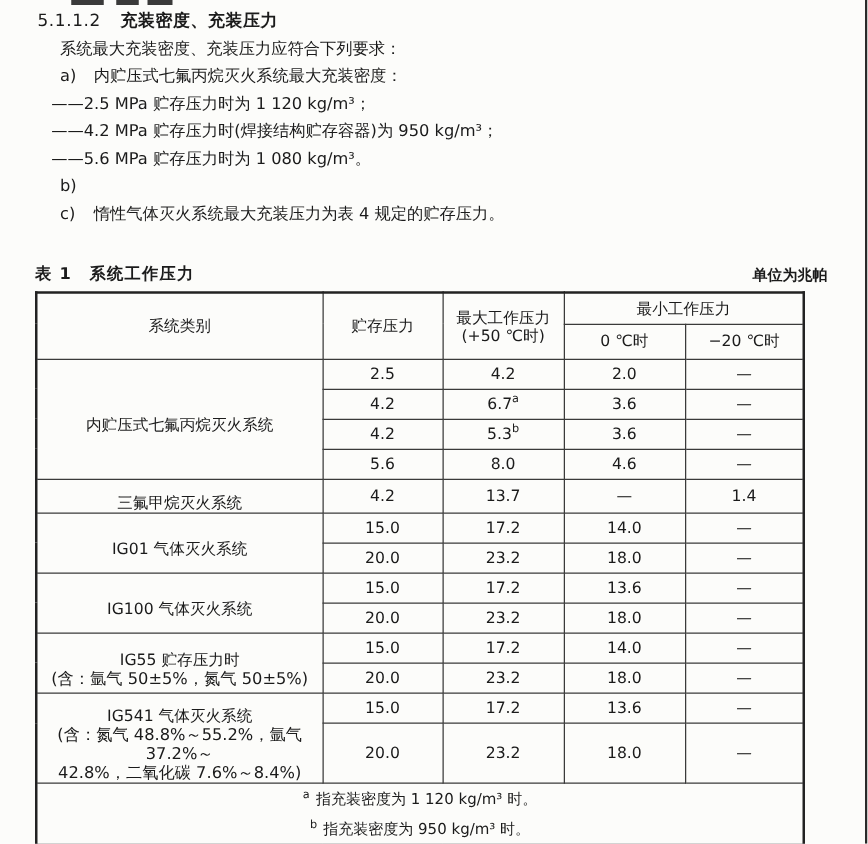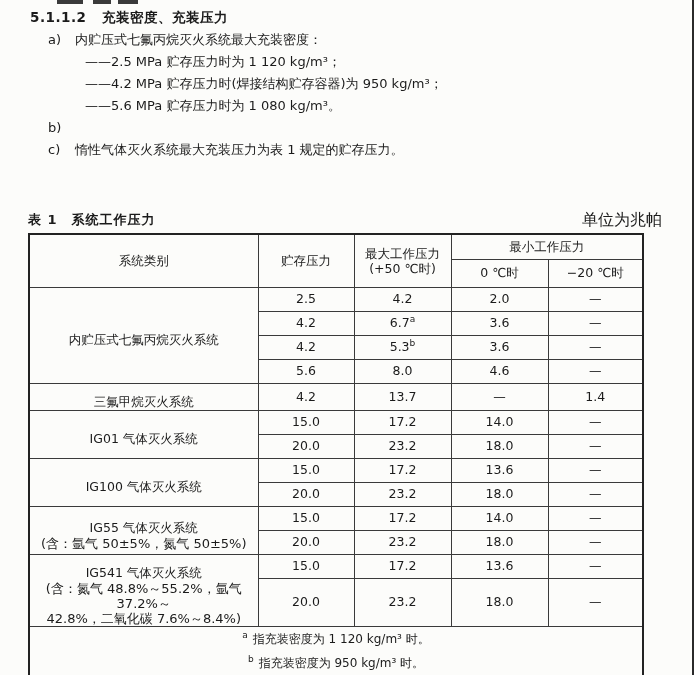--- a/index.html
+++ b/index.html
@@ -21,40 +21,40 @@
     position: absolute; right: 0; top: 0; width: 2px; height: 100%;
     background: #2a2a2a;
   }
   .cut-frag { position: absolute; top: 0; height: 4px; background: #3a3a3a; }
   .cut-frag.f1 { left: 57px;  width: 26px; }
   .cut-frag.f2 { left: 93px;  width: 18px; }
   .cut-frag.f3 { left: 118px; width: 20px; }
 
   
   .doc { position: absolute; top: 7px; left: 0; width: 694px; }
-  .h-num { font-weight: bold; font-size: 13.5px; }
+  .h-num { font-weight: normal; font-size: 13.5px; }
   .heading {
     margin-left: 30px; font-weight: bold; font-size: 13.5px;
     letter-spacing: 0.5px; height: 22px; line-height: 20px;
   }
   .line { font-size: 13px; height: 22px; line-height: 22px; white-space: nowrap; }
   .intro { margin-left: 48px; }
   .li { margin-left: 48px; display: flex; }
   .li .marker { width: 27px; flex: 0 0 27px; }
-  .dash-item { margin-left: 85px; }
+  .dash-item { margin-left: 41px; }
 
   
   .caption-row { position: absolute; top: 209px; left: 28px; width: 614px; height: 22px; }
   .tbl-caption {
     text-align: left; font-weight: bold; font-size: 13px; line-height: 22px;
     letter-spacing: 1px;
   }
   .unit-note {
     position: absolute; top: 211px; right: 32px;
-    font-size: 16px; font-weight: normal; line-height: 18px;
+    font-size: 12px; font-weight: bold; line-height: 18px;
   }
 
   
   table.pressure {
     position: absolute; top: 233px; left: 28px;
     width: 614px; border-collapse: collapse; table-layout: fixed;
     font-size: 12.5px; color: #1b1b1b;
     border: 2px solid #222;
   }
   table.pressure col.c1 { width: 229px; }
@@ -91,37 +91,38 @@
   <div class="cut-frag f2"></div>
   <div class="cut-frag f3"></div>
   <div class="edge-right"></div>
 
   <div class="doc">
     <div class="heading">
       <span class="h-num">5.1.1.2</span>
       &nbsp;&nbsp;<span>充装密度、充装压力</span>
     </div>
 
+    <div class="line intro">系统最大充装密度、充装压力应符合下列要求：</div>
 
     <div class="line li">
       <span class="marker">a)</span>
       <span>内贮压式七氟丙烷灭火系统最大充装密度：</span>
     </div>
 
     <div class="line dash-item">——2.5 MPa 贮存压力时为 1 120 kg/m³；</div>
     <div class="line dash-item">——4.2 MPa 贮存压力时(焊接结构贮存容器)为 950 kg/m³；</div>
     <div class="line dash-item">——5.6 MPa 贮存压力时为 1 080 kg/m³。</div>
 
     <div class="line li">
       <span class="marker">b)</span>
     </div>
 
     <div class="line li">
       <span class="marker">c)</span>
-      <span>惰性气体灭火系统最大充装压力为表 1 规定的贮存压力。</span>
+      <span>惰性气体灭火系统最大充装压力为表 4 规定的贮存压力。</span>
     </div>
   </div>
 
   <div class="caption-row">
     <div class="tbl-caption">表 1　系统工作压力</div>
   </div>
   <div class="unit-note">单位为兆帕</div>
 
   <table class="pressure">
     <colgroup>
@@ -213,21 +214,21 @@
       </tr>
       <tr class="r">
         <td>20.0</td>
         <td><span>23.2</span></td>
         <td>18.0</td>
         <td>—</td>
       </tr>
 
       <tr class="r">
         <td class="cat" rowspan="2">
-          <div class="lbl">IG55 气体灭火系统</div>
+          <div class="lbl">IG55 贮存压力时</div>
           <div class="sub">(含：氩气 50±5%，氮气 50±5%)</div>
         </td>
         <td>15.0</td>
         <td><span>17.2</span></td>
         <td>14.0</td>
         <td>—</td>
       </tr>
       <tr class="r">
         <td>20.0</td>
         <td><span>23.2</span></td>

